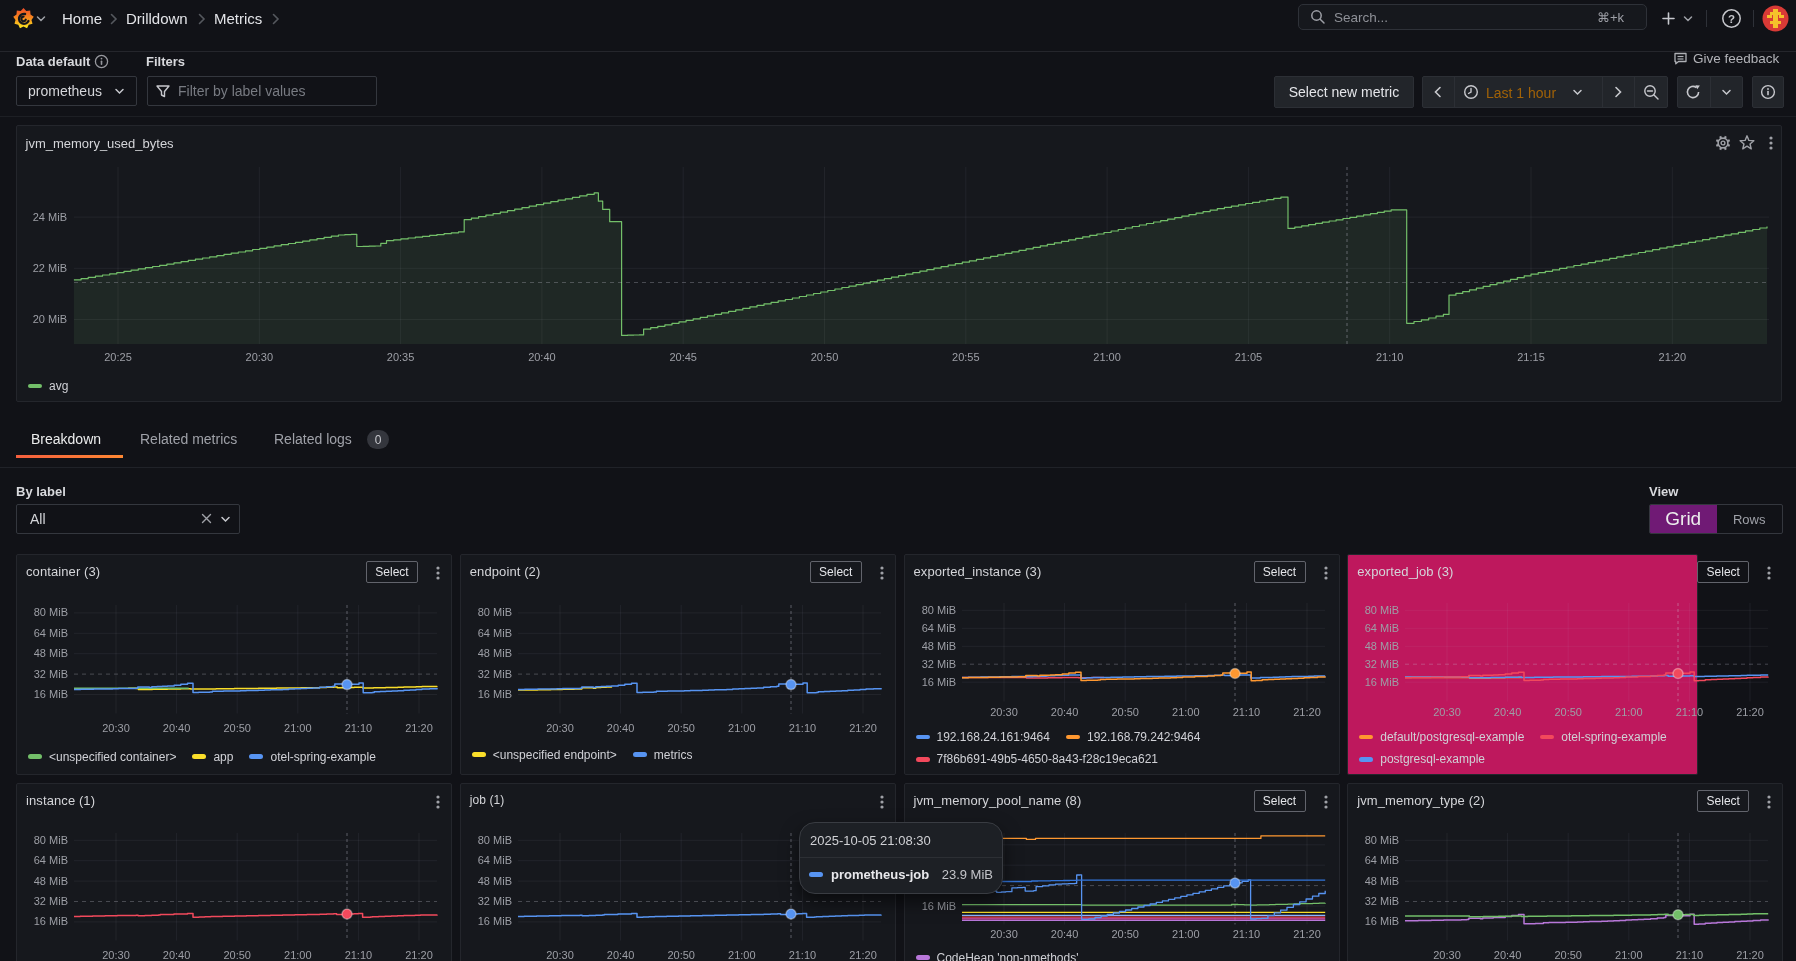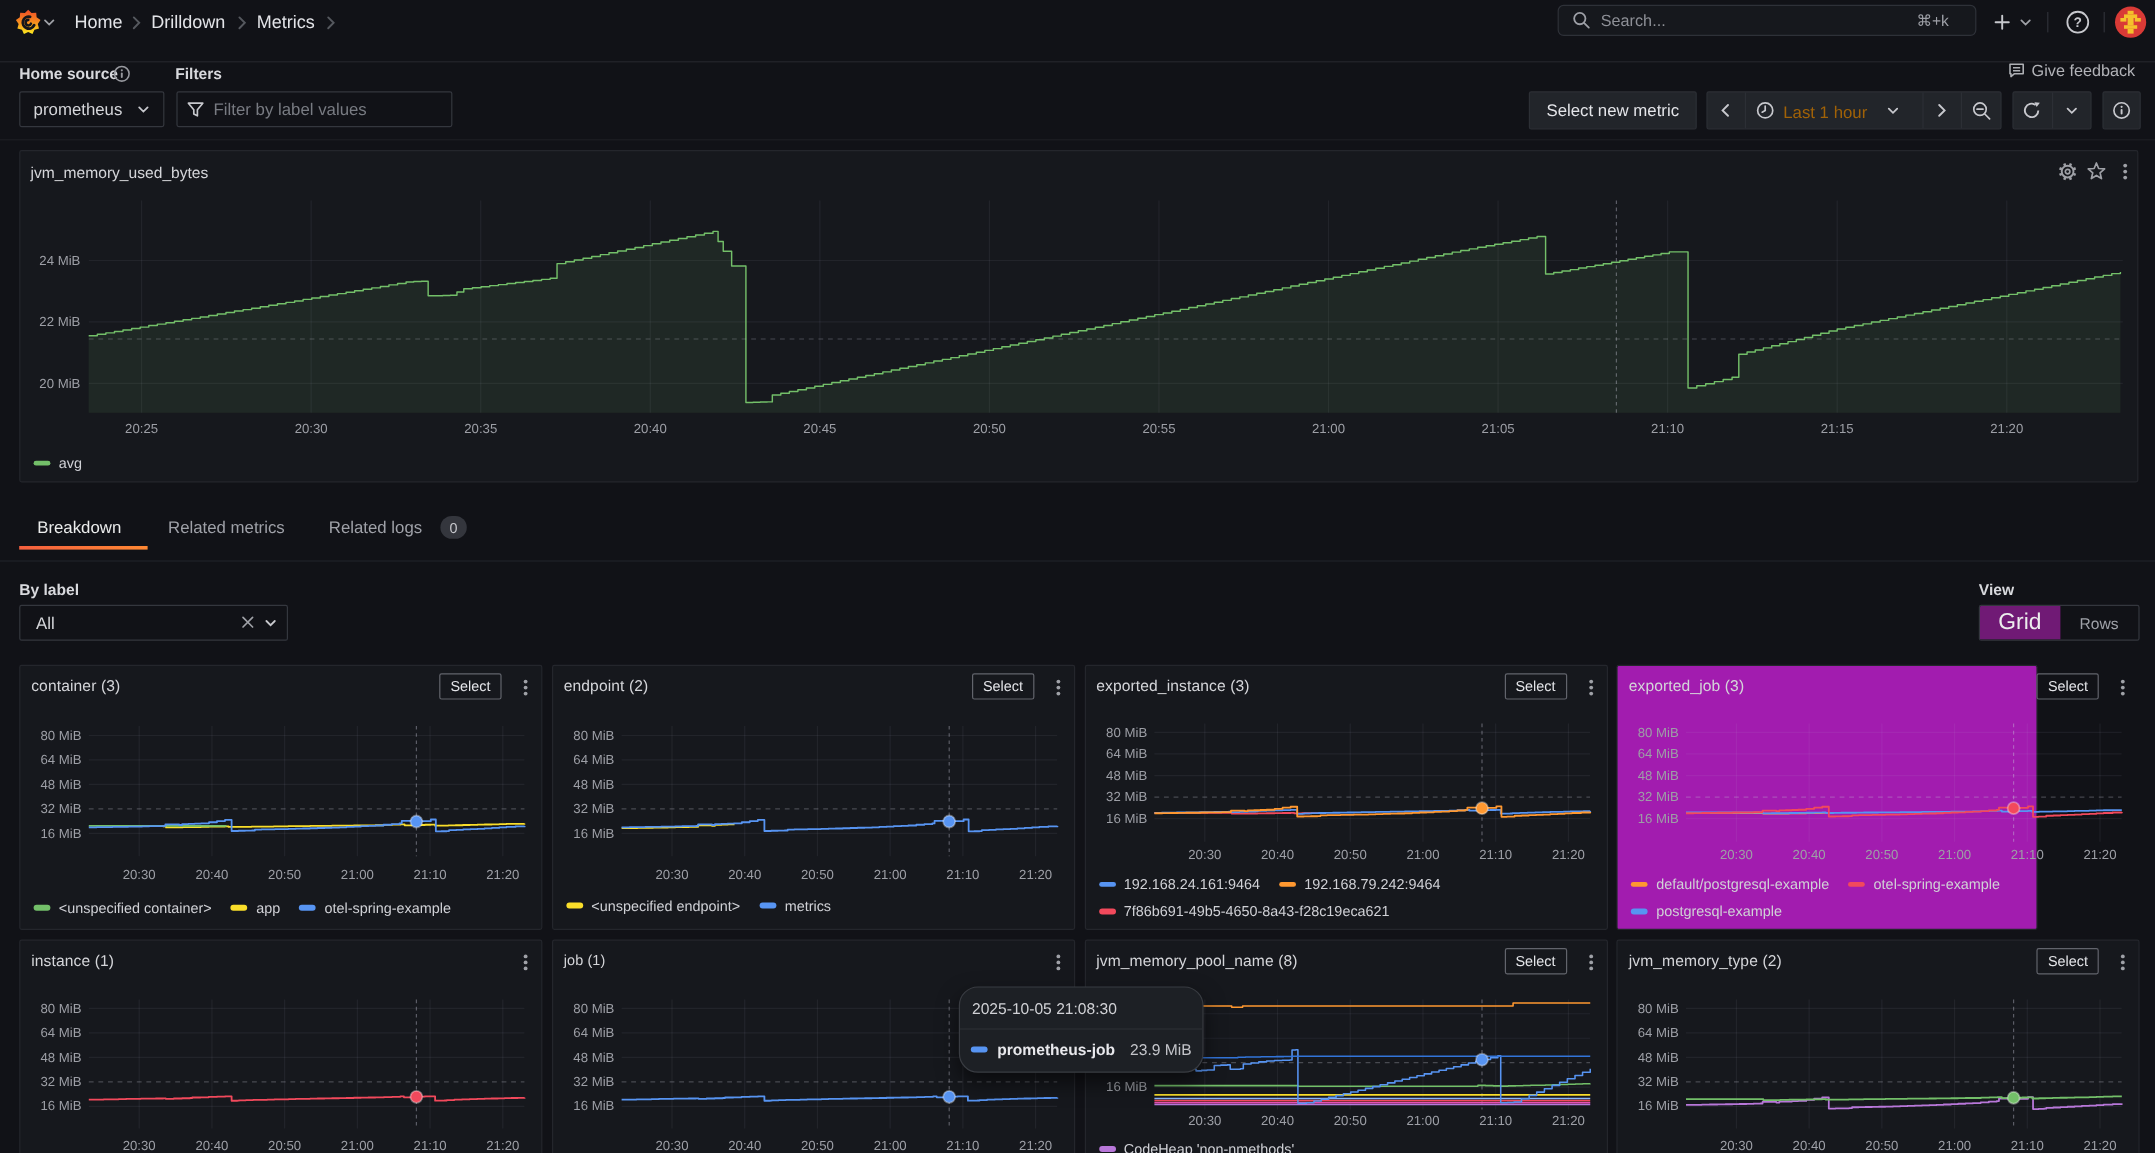--- a/index.html
+++ b/index.html
@@ -53,21 +53,21 @@
 <rect x="11" y="4" width="5" height="3"></rect>
         <rect x="8" y="7" width="11" height="3"></rect>
 <rect x="5" y="10" width="5" height="3"></rect>
         <rect x="17" y="10" width="5" height="3"></rect>
 <rect x="11" y="10" width="5" height="6"></rect>
         <rect x="8" y="16" width="11" height="3"></rect>
 <rect x="11" y="19" width="5" height="4"></rect>
 </g>
     </svg>
   </div>
-<div class="abs" style="left:16px;top:54px;font-size:13px;font-weight:700;color:#d8d9dd">Home source</div>
+<div class="abs" style="left:16px;top:54px;font-size:13px;font-weight:700;color:#d8d9dd">Data default</div>
 <svg class="abs" style="left:94px;top:54px" width="15" height="15" viewBox="0 0 15 15">
     <circle cx="7.5" cy="7.5" r="6.1" fill="none" stroke="#97989e" stroke-width="1.3"></circle>
     <circle cx="7.5" cy="4.6" r="0.9" fill="#97989e"></circle>
     <rect x="6.7" y="6.4" width="1.6" height="4.6" rx="0.8" fill="#97989e"></rect>
   </svg>
 <div class="abs" style="left:146px;top:54px;font-size:13px;font-weight:700;color:#d8d9dd">Filters</div>
 <div class="abs" style="left:16px;top:76px;width:121px;height:30px;border:1px solid #34373e;border-radius:2px;background:#111217"></div>
 <div class="abs" style="left:28px;top:83px;font-size:14px;font-weight:500;color:#d5d6da">prometheus</div>
 <svg class="abs" style="left:114px;top:87px" width="11" height="9" viewBox="0 0 11 9">
     <path d="M2 2.5 L5.5 6 L9 2.5" stroke="#c7c8cd" stroke-width="1.5" fill="none" stroke-linecap="round"></path>
@@ -358,21 +358,21 @@
         <span>192.168.79.242:9464</span>
       </span>
     </div>
     <div style="position:absolute;left:11.0px;top:195.29999999999995px;height:18px;display:flex;align-items:center;font-size:12px;color:#d0d1d6">
       <span style="display:inline-flex;align-items:center;margin-right:16px;white-space:nowrap">
         <span style="width:14px;height:4.5px;border-radius:2.5px;background:#F2495C;margin-right:7px;flex:none"></span>
         <span>7f86b691-49b5-4650-8a43-f28c19eca621</span>
       </span>
     </div>
   </div>
-<div style="position:absolute;left:1347.25px;top:554px;width:351px;height:221px;background:#a21caf;border:1px solid #24262c;border-radius:2px">
+<div style="position:absolute;left:1347.25px;top:554px;width:351px;height:221px;background:#be185d;border:1px solid #24262c;border-radius:2px">
     <div style="position:absolute;left:9px;top:9px;font-size:13px;font-weight:500;color:#d4d5d9;letter-spacing:0.1px">exported_job (3)</div>
     <div style="position:absolute;left:349px;top:6px;width:52px;height:22px;border:1px solid #62646c;border-radius:2px;display:flex;align-items:center;justify-content:center;font-size:12px;color:#e4e5e9">Select</div>
     <div style="position:absolute;left:413px;top:10px"><svg width="16" height="16" viewBox="0 0 16 16">
         <g fill="#9fa1a7">
           <circle cx="8" cy="3" r="1.6"></circle>
           <circle cx="8" cy="8" r="1.6"></circle>
           <circle cx="8" cy="13" r="1.6"></circle>
         </g>
       </svg></div>
     <svg width="436" height="230" viewBox="0 0 436 230" style="position:absolute;left:0;top:0">

